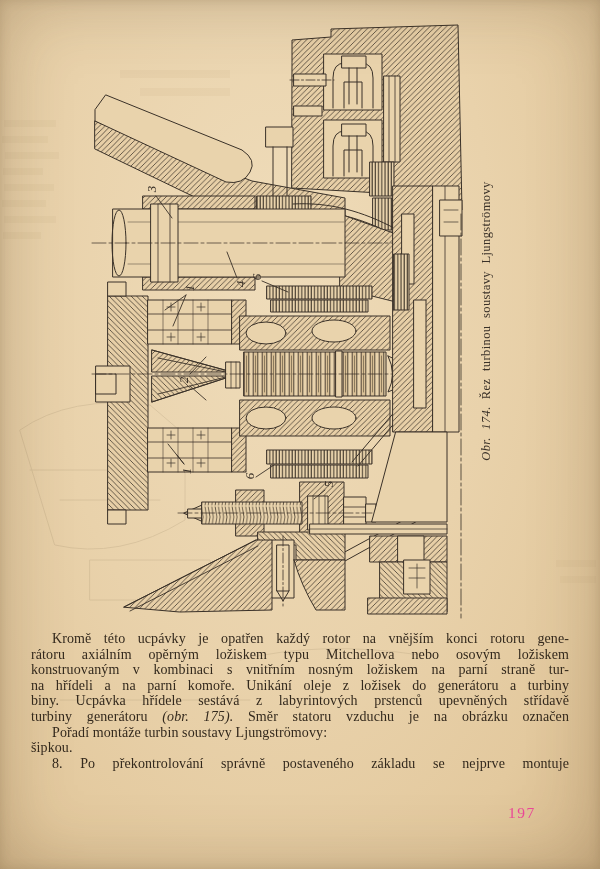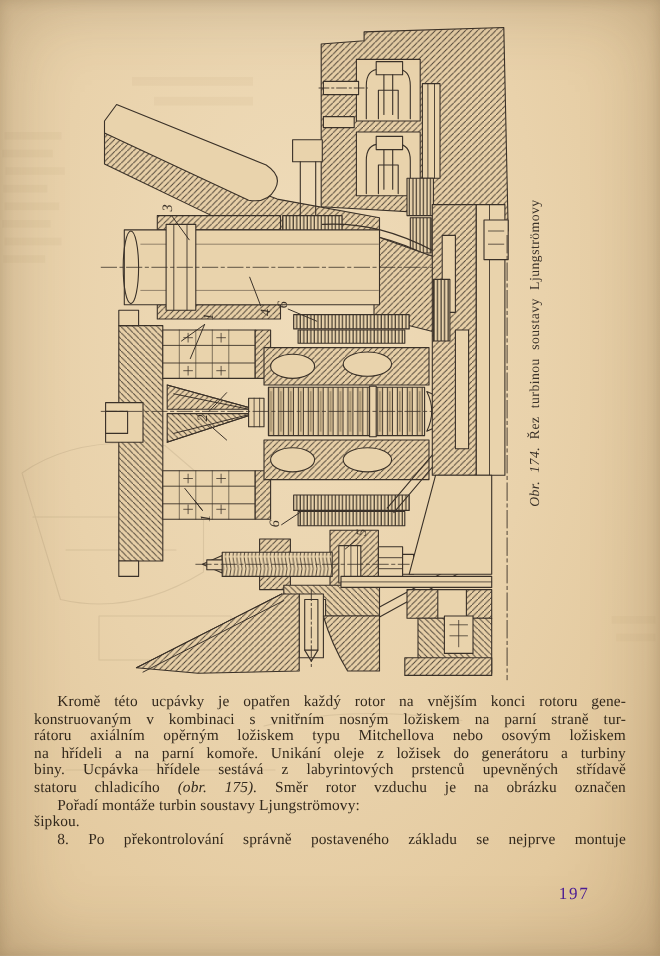--- a/index.html
+++ b/index.html
@@ -26,21 +26,21 @@
     position:absolute;left:31px;top:631px;width:538px;
     font-size:14px;line-height:15.6px;letter-spacing:.1px;color:#33291d;
     overflow:hidden;
   }
   .bt-line{height:15.6px;white-space:nowrap;}
   .bt-line.j{text-align:justify;text-align-last:justify;white-space:normal;}
   .bt-line.ind{text-indent:21px;}
   .bt-line .it{font-style:italic;}
   .page-number{
     position:absolute;left:508px;top:804px;width:48px;
-    font-size:15.5px;letter-spacing:1.5px;color:#4c1d95;
+    font-size:15.5px;letter-spacing:1.5px;color:#ec4899;
   }
 </style>
 </head>
 <body>
 
 <svg class="fig" width="600" height="869" viewBox="0 0 600 869" stroke="#3a3128" stroke-width="1" fill="none" stroke-linejoin="round" stroke-linecap="round">
   <defs>
     <pattern id="h1" width="5.5" height="5.5" patternUnits="userSpaceOnUse">
       <rect width="5.5" height="5.5" fill="#e7cfa7" stroke="none"></rect>
       <path d="M-1.5,7 L7,-1.5" stroke="#4d4336" stroke-width="0.85"></path>
@@ -280,25 +280,25 @@
     <text x="329" y="488" transform="rotate(-90 329 484)">5</text>
   </g>
 </svg>
 
 <div class="caption">
   <span class="it">Obr. 174.</span><span>Řez turbinou soustavy Ljungströmovy</span>
 </div>
 
 <div class="body-text">
     <div class="bt-line j ind"><span>Kromě této ucpávky je opatřen každý rotor na vnějším konci rotoru gene-</span></div>
+    <div class="bt-line j"><span>rátoru axiálním opěrným ložiskem typu Mitchellova nebo osovým ložiskem</span></div>
     <div class="bt-line j"><span>konstruovaným v kombinaci s vnitřním nosným ložiskem na parní straně tur-</span></div>
-    <div class="bt-line j"><span>rátoru axiálním opěrným ložiskem typu Mitchellova nebo osovým ložiskem</span></div>
     <div class="bt-line j"><span>na hřídeli a na parní komoře. Unikání oleje z ložisek do generátoru a turbiny</span></div>
     <div class="bt-line j"><span>biny. Ucpávka hřídele sestává z labyrintových prstenců upevněných střídavě</span></div>
-    <div class="bt-line j"><span>statoru chladicího </span><span class="it">(obr. 175).</span><span> Směr rotor vzduchu je na obrázku označen</span></div>
+    <div class="bt-line j"><span>turbiny generátoru </span><span class="it">(obr. 175).</span><span> Směr statoru vzduchu je na obrázku označen</span></div>
     <div class="bt-line ind"><span>Pořadí montáže turbin soustavy Ljungströmovy:</span></div>
     <div class="bt-line"><span>šipkou.</span></div>
     <div class="bt-line j ind"><span>8. Po překontrolování správně postaveného základu se nejprve montuje</span></div>
   </div>
 
 <div class="page-number">197</div>
 
 <div class="vignette"></div>
 
 </body></html>

